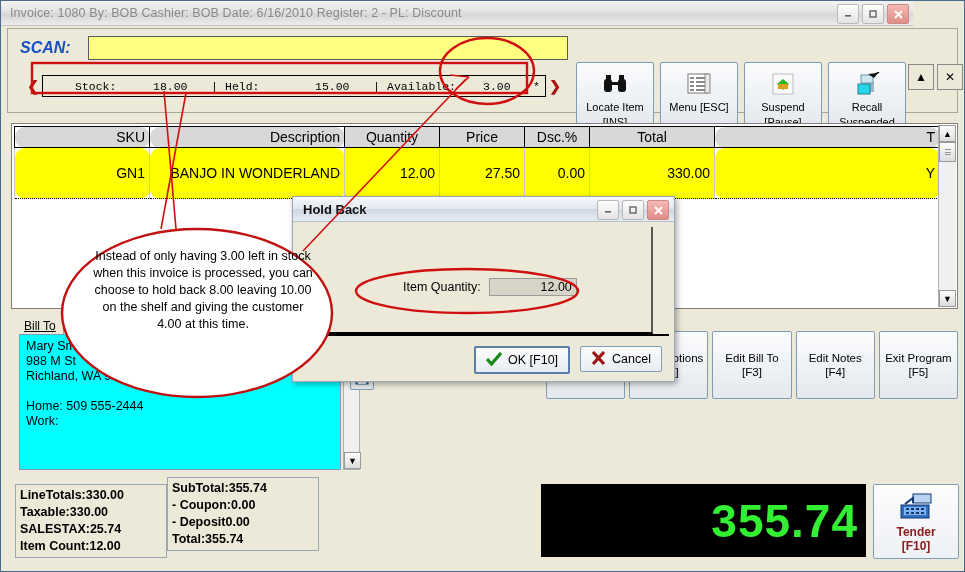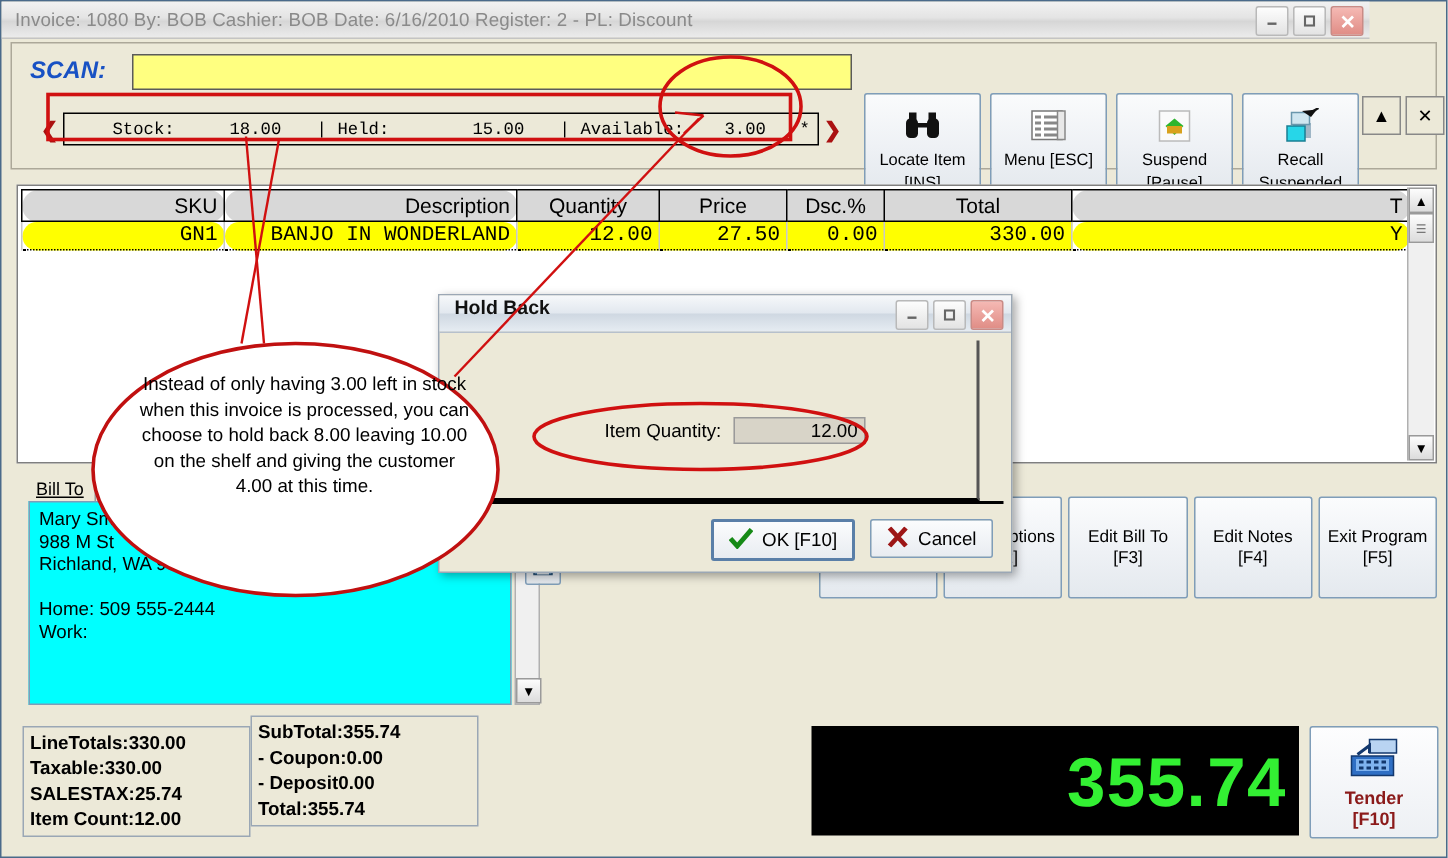--- a/index.html
+++ b/index.html
@@ -64,22 +64,22 @@
      display:flex;align-items:center;justify-content:center;font-size:12px;color:#000;}
 
   
   #gridwrap{position:absolute;left:10px;top:122px;width:947px;height:186px;
      background:#fff;border:1px solid #7f7f7f;box-sizing:border-box;}
   #grid{position:absolute;left:2px;top:2px;width:925px;height:180px;}
   table.g{border-collapse:collapse;width:925px;table-layout:fixed;}
   table.g th{background:#d8d8d8;border:1px solid #000;font-size:14px;font-weight:normal;
      color:#000;height:20px;padding:0 4px;font-family:"Liberation Sans",sans-serif;}
   table.g td{border-left:1px solid #c8c8c8;border-right:1px solid #c8c8c8;
-     font-size:14px;height:18px;padding:0 4px;color:#000;
-     font-family:Liberation Mono, monospace;}
+     font-size:14px;height:18px;padding:16px 4px;color:#000;
+     font-family:Liberation Sans, sans-serif;}
   tr.selrow td{background:#ffff00;border-top:1px dotted #000;border-bottom:1px dotted #000;}
   .ta-r{text-align:right;}
   .ta-l{text-align:right;border-radius:10px;}
   #gridfill{position:absolute;left:2px;top:42px;width:925px;height:140px;background:#fff;}
   #gridvsb{position:absolute;right:1px;top:1px;width:17px;height:182px;
      background:#f0f0f0;border-left:1px solid #b0b0b0;}
   .sb-btn{width:17px;height:17px;border:1px solid #9a9a9a;
      background:linear-gradient(180deg,#fdfdfd,#dcdcdc);display:flex;
      align-items:center;justify-content:center;font-size:9px;box-sizing:border-box;}
   .sb-thumb{width:17px;height:20px;border:1px solid #9a9a9a;
@@ -130,21 +130,21 @@
      border:1px solid #7f9db9;border-radius:2px;
      background:linear-gradient(180deg,#fdfdfe,#edf0f4);display:flex;
      flex-direction:column;align-items:center;justify-content:center;}
   #tender .tl{font-size:12px;font-weight:bold;color:#8b1a1a;line-height:14px;
      text-align:center;font-family:"Liberation Sans",sans-serif;}
 
   
   #dlg{position:absolute;left:291px;top:195px;width:383px;height:186px;
      border:1px solid #9ba7b5;background:#ece9d8;box-sizing:border-box;
      box-shadow:2px 2px 6px rgba(0,0,0,.35);}
-  #dlgtitle{height:24px;display:flex;
+  #dlgtitle{height:24px;display:flex;align-items:center;
      background:linear-gradient(180deg,#f6f8fa 0%,#e2e8ef 48%,#cfd8e2 52%,#e6ecf2 100%);
      border-bottom:1px solid #b6c0cc;}
   #dlgtitle .t{padding-left:10px;font-size:13px;font-weight:bold;color:#111;
      font-family:"Liberation Sans",sans-serif;}
   #dlgbody{position:relative;height:160px;}
   #dlginner{position:absolute;left:6px;top:5px;width:352px;height:105px;
      background:#ece9d8;border-right:2px solid #555;border-bottom:2px solid #000;}
   .fieldrow{position:absolute;display:flex;align-items:center;}
   #fr1{left:110px;top:56px;}
   #fr2{left:72px;top:90px;}

